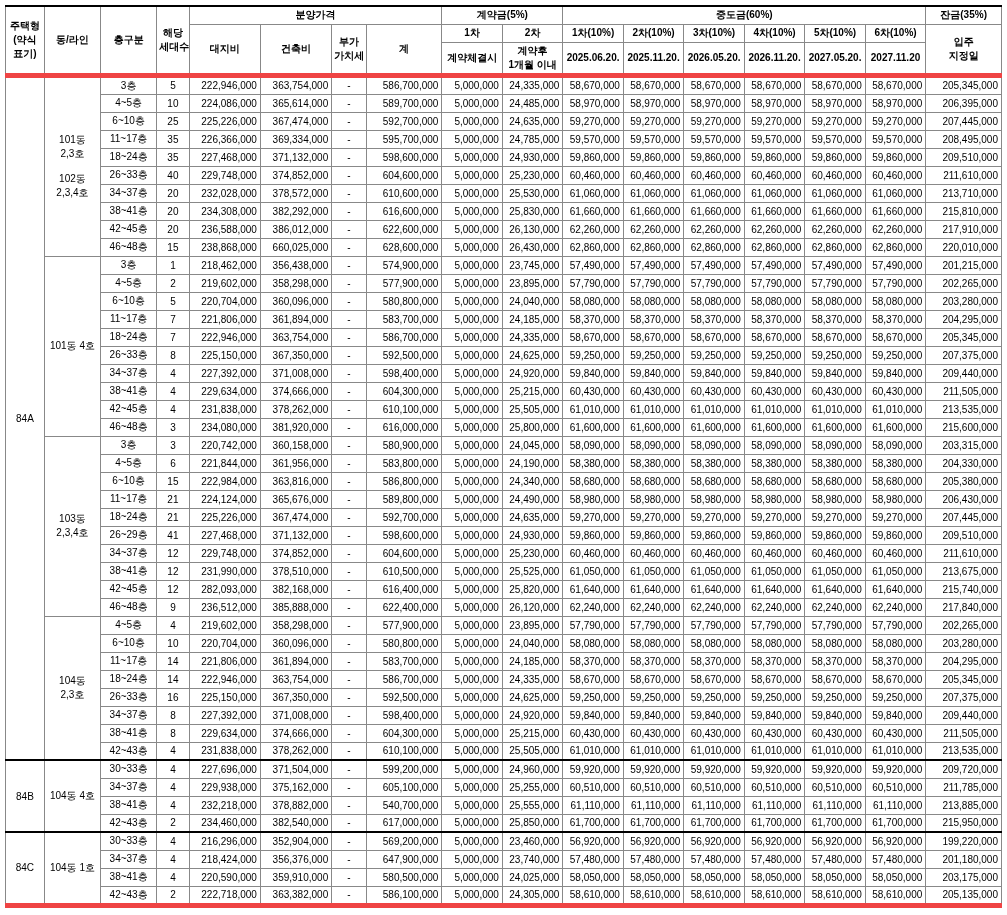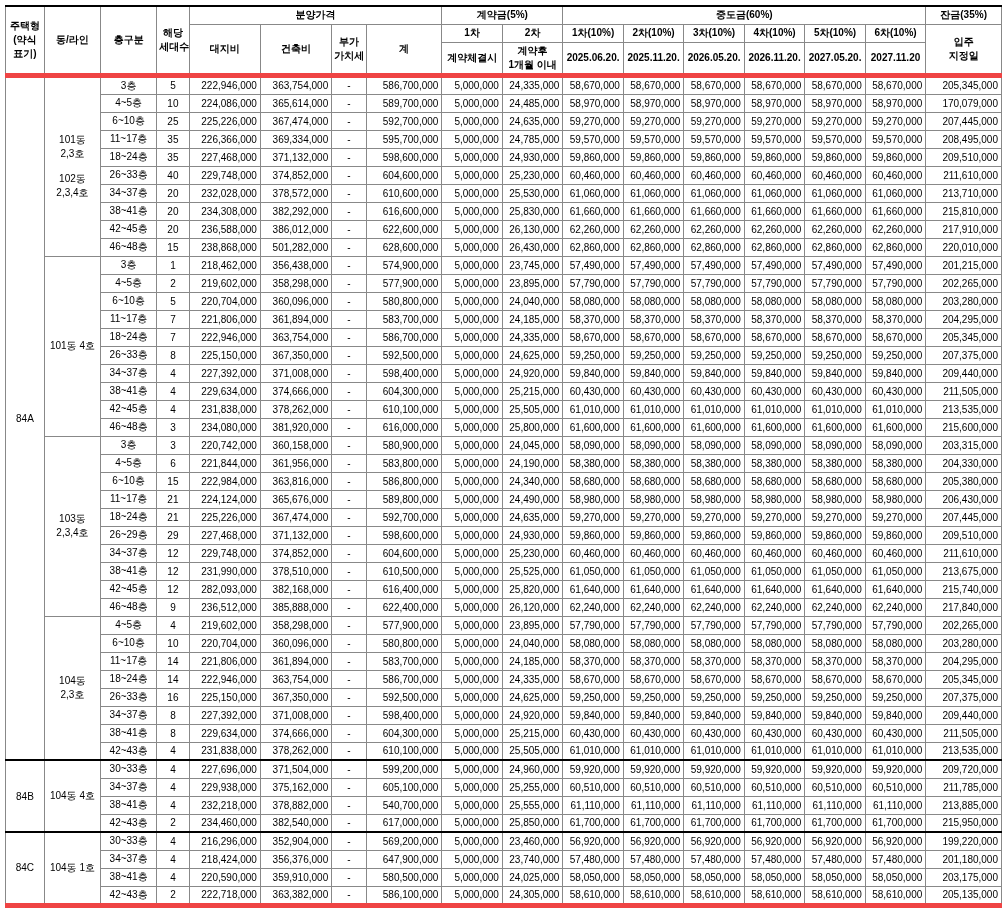--- a/index.html
+++ b/index.html
@@ -108,21 +108,21 @@
         <td class="ctr">-</td>
         <td class="num">589,700,000</td>
         <td class="num">5,000,000</td>
         <td class="num">24,485,000</td>
         <td class="num">58,970,000</td>
         <td class="num">58,970,000</td>
         <td class="num">58,970,000</td>
         <td class="num">58,970,000</td>
         <td class="num">58,970,000</td>
         <td class="num">58,970,000</td>
-        <td class="num">170,079,000</td>
+        <td class="num">206,395,000</td>
       </tr>
       <tr>
         <td class="ctr">6~10층</td>
         <td class="ctr">25</td>
         <td class="num">225,226,000</td>
         <td class="num">367,474,000</td>
         <td class="ctr">-</td>
         <td class="num">592,700,000</td>
         <td class="num">5,000,000</td>
         <td class="num">24,635,000</td>
@@ -233,21 +233,21 @@
         <td class="num">62,260,000</td>
         <td class="num">62,260,000</td>
         <td class="num">62,260,000</td>
         <td class="num">62,260,000</td>
         <td class="num">217,910,000</td>
       </tr>
       <tr>
         <td class="ctr">46~48층</td>
         <td class="ctr">15</td>
         <td class="num">238,868,000</td>
-        <td class="num">501,282,000</td>
+        <td class="num">660,025,000</td>
         <td class="ctr">-</td>
         <td class="num">628,600,000</td>
         <td class="num">5,000,000</td>
         <td class="num">26,430,000</td>
         <td class="num">62,860,000</td>
         <td class="num">62,860,000</td>
         <td class="num">62,860,000</td>
         <td class="num">62,860,000</td>
         <td class="num">62,860,000</td>
         <td class="num">62,860,000</td>
@@ -505,21 +505,21 @@
         <td class="num">59,270,000</td>
         <td class="num">59,270,000</td>
         <td class="num">59,270,000</td>
         <td class="num">59,270,000</td>
         <td class="num">59,270,000</td>
         <td class="num">59,270,000</td>
         <td class="num">207,445,000</td>
       </tr>
       <tr>
         <td class="ctr">26~29층</td>
-        <td class="ctr">29</td>
+        <td class="ctr">41</td>
         <td class="num">227,468,000</td>
         <td class="num">371,132,000</td>
         <td class="ctr">-</td>
         <td class="num">598,600,000</td>
         <td class="num">5,000,000</td>
         <td class="num">24,930,000</td>
         <td class="num">59,860,000</td>
         <td class="num">59,860,000</td>
         <td class="num">59,860,000</td>
         <td class="num">59,860,000</td>

